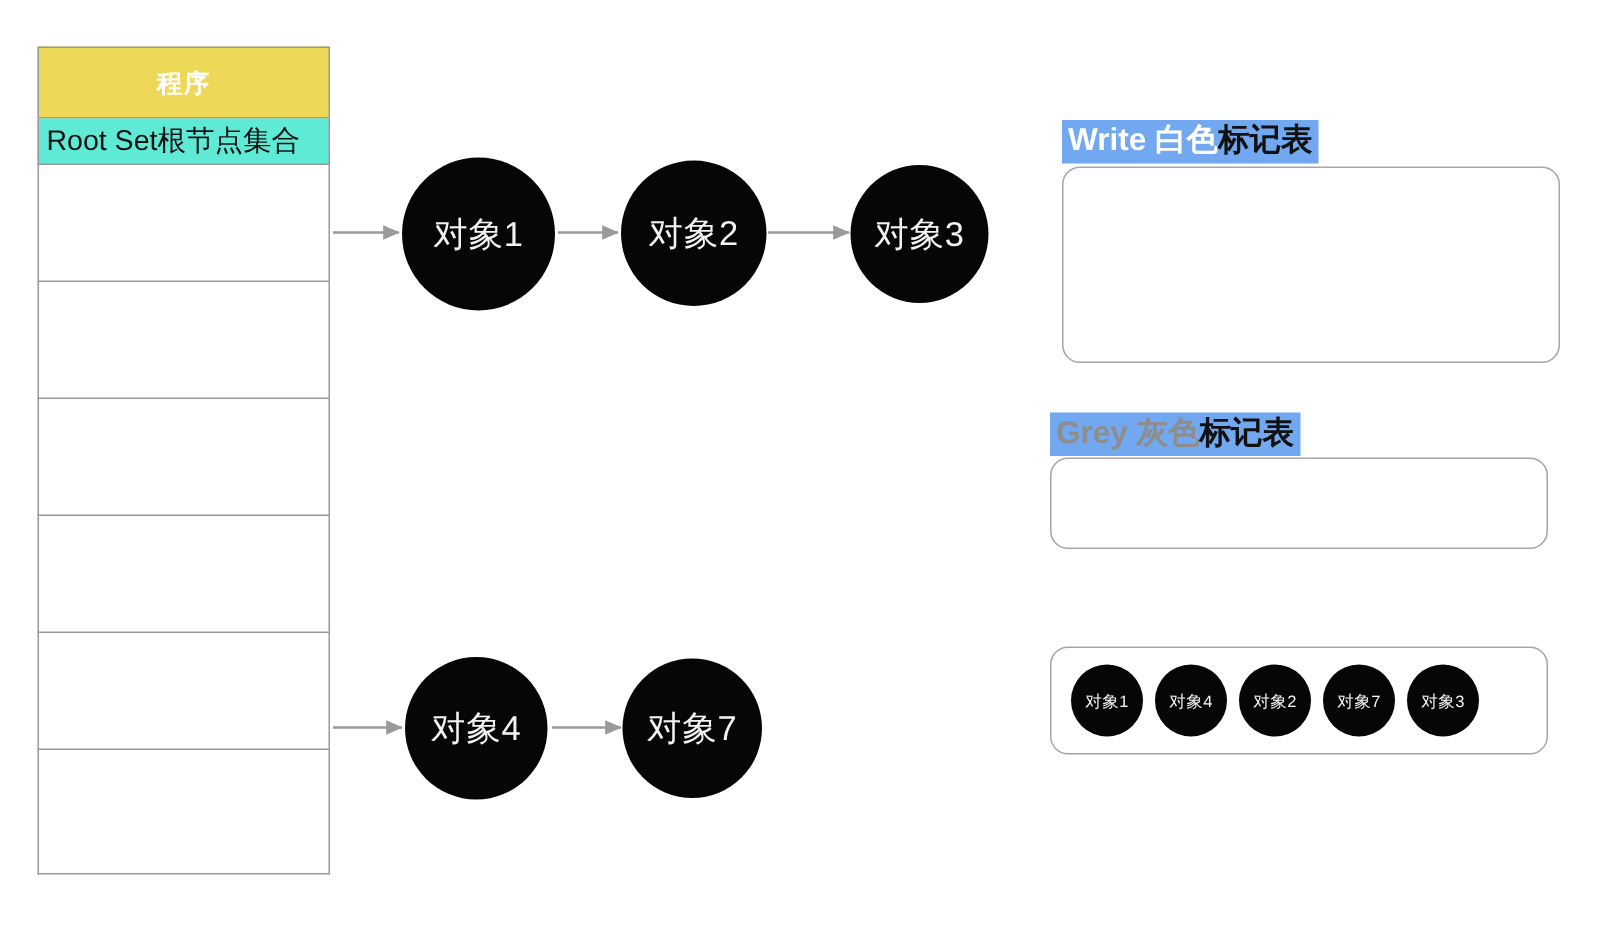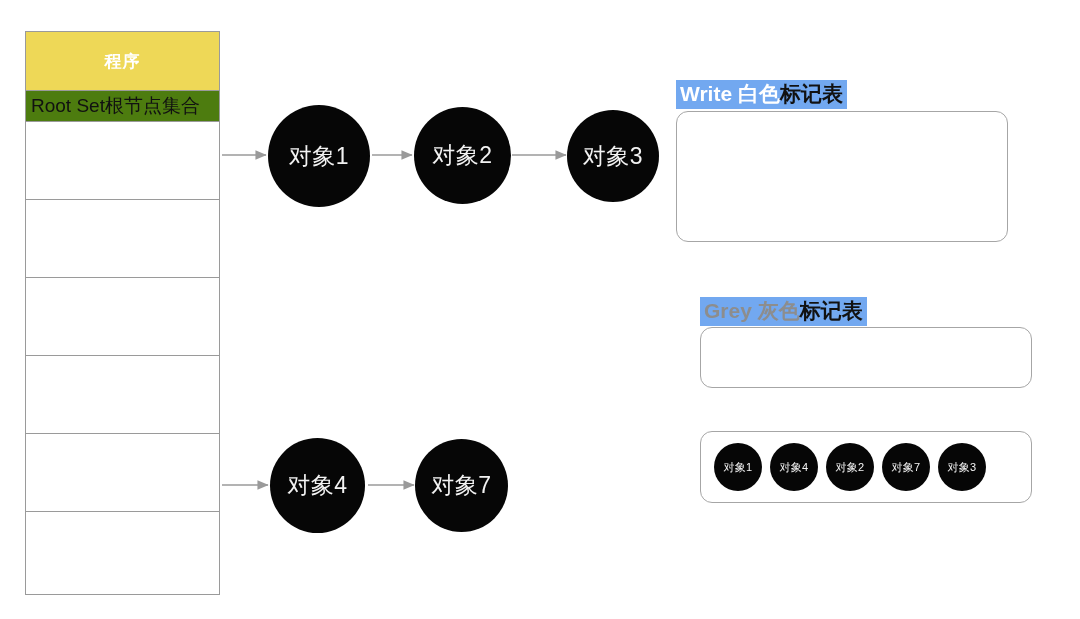--- a/index.html
+++ b/index.html
@@ -17,35 +17,35 @@
   }
 
   
   #program-table {
     position: absolute;
     left: 25px;
     top: 31px;
     width: 195px;
   }
   .prog-header {
-    height: 60px;
+    height: 48px;
     background: #EED857;
     border: 1px solid #9a9a9a;
     box-sizing: border-box;
     display: flex;
     align-items: center;
     justify-content: center;
     font-size: 17px;
     font-weight: bold;
     color: #ffffff;
     letter-spacing: 1px;
   }
   .rootset-header {
     height: 31px;
-    background: #4d7c0f;
+    background: #5eead4;
     border: 1px solid #9a9a9a;
     border-top: none;
     box-sizing: border-box;
     display: flex;
     align-items: center;
     padding-left: 5px;
     font-size: 19px;
     color: #111111;
     white-space: nowrap;
   }
@@ -169,28 +169,28 @@
 <div class="node" style="left:567px; top:110px; width:92px; height:92px;">
   <span>对象3</span>
 </div>
 <div class="node" style="left:270px; top:438px; width:95px; height:95px;">
   <span>对象4</span>
 </div>
 <div class="node" style="left:415px; top:439px; width:93px; height:93px;">
   <span>对象7</span>
 </div>
 
-<div class="mark-group" style="left:676px; top:80px; width:340px; height:162px;">
+<div class="mark-group" style="left:708px; top:80px; width:340px; height:162px;">
   <div class="mark-label">
     <span class="en-white">Write </span><span class="en-white">白色</span><span class="cn">标记表</span>
   </div>
   <div class="mark-box" style="left:0px; top:31px; width:332px; height:131px;"></div>
 </div>
 
-<div class="mark-group" style="left:700px; top:275px; width:332px; height:92px;margin-top:22px;">
+<div class="mark-group" style="left:700px; top:275px; width:332px; height:92px;">
   <div class="mark-label">
     <span class="en-grey">Grey </span><span class="en-grey">灰色</span><span class="cn">标记表</span>
   </div>
   <div class="mark-box" style="left:0px; top:30px; width:332px; height:61px;"></div>
 </div>
 
 <div class="mark-group" style="left:700px; top:400px; width:332px; height:103px;">
   <div class="mark-box" style="left:0px; top:31px; width:332px; height:72px;"></div>
   <div class="chips" style="left:14px; top:43px;">
     <div class="chip">

